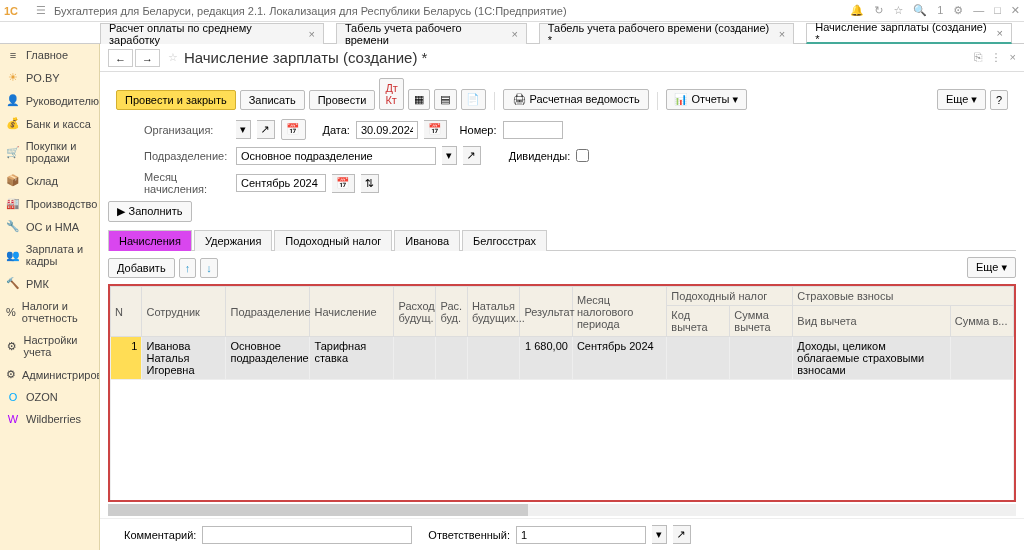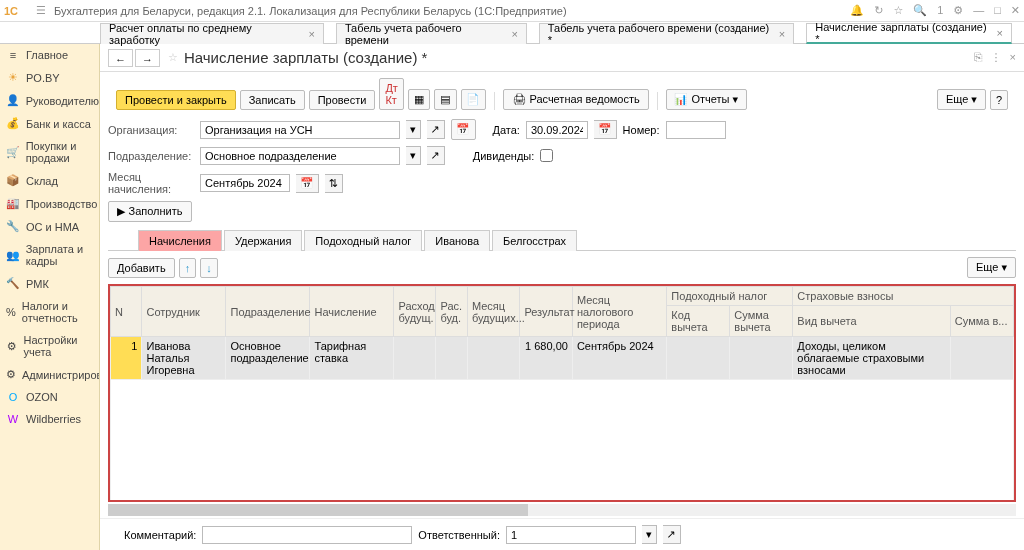--- a/index.html
+++ b/index.html
@@ -23,26 +23,26 @@
 .nav-btn { border: 1px solid #ccc; padding: 2px 6px; margin-right: 2px; cursor: pointer; background: #fff; }
 .star { color: #ccc; margin: 0 6px; }
 .page-title { font-size: 15px; color: #333; }
 .header-right { margin-left: auto; display: flex; gap: 8px; color: #999; }
 .toolbar { padding: 6px 16px; display: flex; align-items: flex-end; gap: 4px; flex-wrap: wrap; }
 .btn { border: 1px solid #bbb; padding: 3px 8px; background: #f8f8f8; cursor: pointer; border-radius: 2px; }
 .btn.primary { background: #ffdd55; border-color: #d4b030; }
 .btn.icon-only { padding: 3px 5px; }
 .vsep { width: 1px; height: 18px; background: #ddd; margin: 0 4px; }
 .form-row { padding: 3px 8px; display: flex; align-items: center; gap: 6px; }
-.form-label { width: 86px; color: #555; }
+.form-label { width: 86px; color: #555; margin-left: 36px; }
 .form-input { border: 1px solid #bbb; padding: 2px 4px; background: #fff; }
 .inp-btn { border: 1px solid #bbb; border-left: none; padding: 2px 4px; background: #f5f5f5; cursor: pointer; }
 .subtabs { margin: 4px 8px 0; display: flex; border-bottom: 1px solid #ccc; }
 .subtab { padding: 4px 10px; border: 1px solid #ccc; border-bottom: none; margin-right: 2px; background: #f5f5f5; cursor: pointer; position: relative; top: 1px; }
-.subtab.active { background: #fca5a5; margin-left: 30px; }
+.subtab.active { background: #d946ef; }
 .table-toolbar { padding: 6px 8px; display: flex; align-items: center; gap: 4px; }
 .table-wrap { margin: 0 8px; border: 2px solid #c44; flex: 1; overflow: auto; position: relative; }
 table { border-collapse: collapse; width: 100%; table-layout: fixed; }
 th { background: #f3efe5; border: 1px solid #ddd; padding: 3px 4px; text-align: left; font-weight: normal; color: #555; height: 18px; }
 td { border: 1px solid #eee; padding: 3px 4px; height: 24px; vertical-align: top; background: #e5e5e5; }
 td.num { background: #ffdd55; text-align: right; }
 .bottom-bar { padding: 6px 24px; display: flex; align-items: center; gap: 6px; border-top: 1px solid #eee; }
 .scroll-stub { height: 12px; background: #f0f0f0; margin: 2px 8px; position: relative; }
 .scroll-thumb { position: absolute; left: 0; width: 420px; height: 100%; background: #ccc; }
 </style>
@@ -174,28 +174,27 @@
       <span class="btn"><span>🖨</span> <span>Расчетная ведомость</span></span>
       <span class="vsep"></span>
       <span class="btn">📊 <span>Отчеты</span> ▾</span>
       <span style="flex:1"></span>
       <span class="btn"><span>Еще</span> ▾</span>
       <span class="btn icon-only">?</span>
     </div>
 
     <div class="form-row">
       <span class="form-label">Организация:</span>
-      <input class="form-input" style="width: 200px;" value="Организация на УСН">
       <span class="inp-btn">▾</span>
       <span class="inp-btn">↗</span>
       <span class="btn icon-only">📅</span>
       <span style="margin-left:10px">Дата:</span>
       <input class="form-input" style="width: 62px;" value="30.09.2024">
       <span class="inp-btn">📅</span>
-      <span style="margin-left:0">Номер:</span>
+      <span style="margin-left:7px">Номер:</span>
       <input class="form-input" style="width: 60px;">
     </div>
 
     <div class="form-row">
       <span class="form-label">Подразделение:</span>
       <input class="form-input" style="width: 200px;" value="Основное подразделение">
       <span class="inp-btn">▾</span>
       <span class="inp-btn">↗</span>
       <span style="margin-left:22px">Дивиденды:</span>
       <input type="checkbox" style="">
@@ -246,21 +245,21 @@
             <col style="width:60px">
         </colgroup>
         <thead>
           <tr>
             <th rowspan="2">N</th>
             <th rowspan="2">Сотрудник</th>
             <th rowspan="2">Подразделение</th>
             <th rowspan="2">Начисление</th>
             <th rowspan="2">Расход будущ.</th>
             <th rowspan="2">Рас. буд.</th>
-            <th rowspan="2">Месяц будущих...</th>
+            <th rowspan="2">Наталья будущих...</th>
             <th rowspan="2">Результат</th>
             <th rowspan="2">Месяц налогового периода</th>
             <th colspan="2">Подоходный налог</th>
             <th colspan="2">Страховые взносы</th>
           </tr>
           <tr>
             <th>Код вычета</th>
             <th>Сумма вычета</th>
             <th>Вид вычета</th>
             <th>Сумма в...</th>
@@ -290,19 +289,19 @@
       </table>
     </div>
 
     <div class="scroll-stub">
         <div class="scroll-thumb"></div>
       </div>
 
     <div class="bottom-bar">
       <span>Комментарий:</span>
       <input class="form-input" style="width: 210px;">
-      <span style="">Ответственный:</span>
+      <span style="margin-left:10px">Ответственный:</span>
       <input class="form-input" style="width: 130px;" value="1">
       <span class="inp-btn">▾</span>
       <span class="inp-btn">↗</span>
     </div>
   </div>
 </div>
 
 </body></html>

